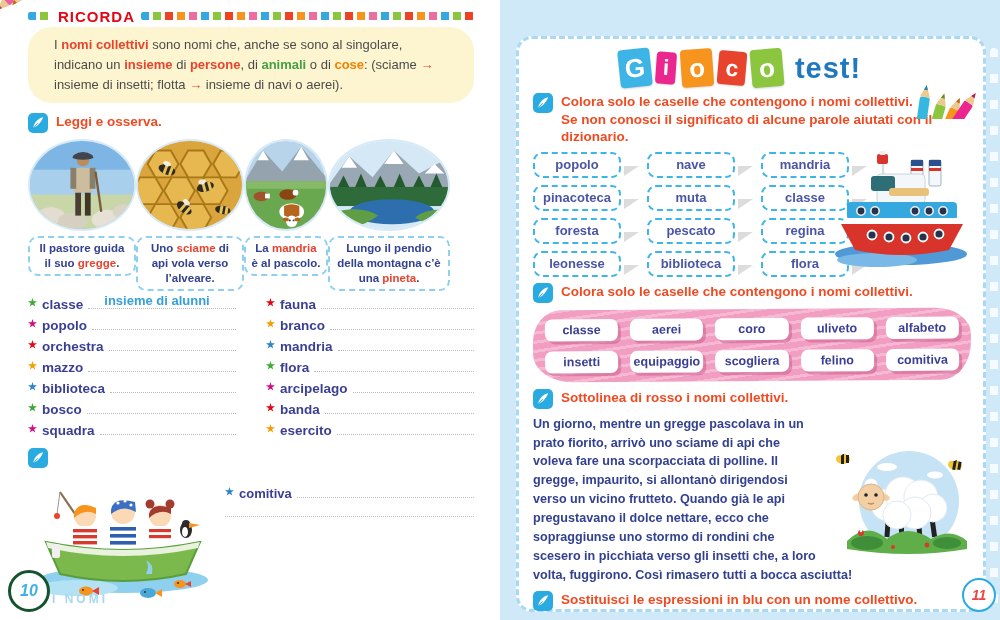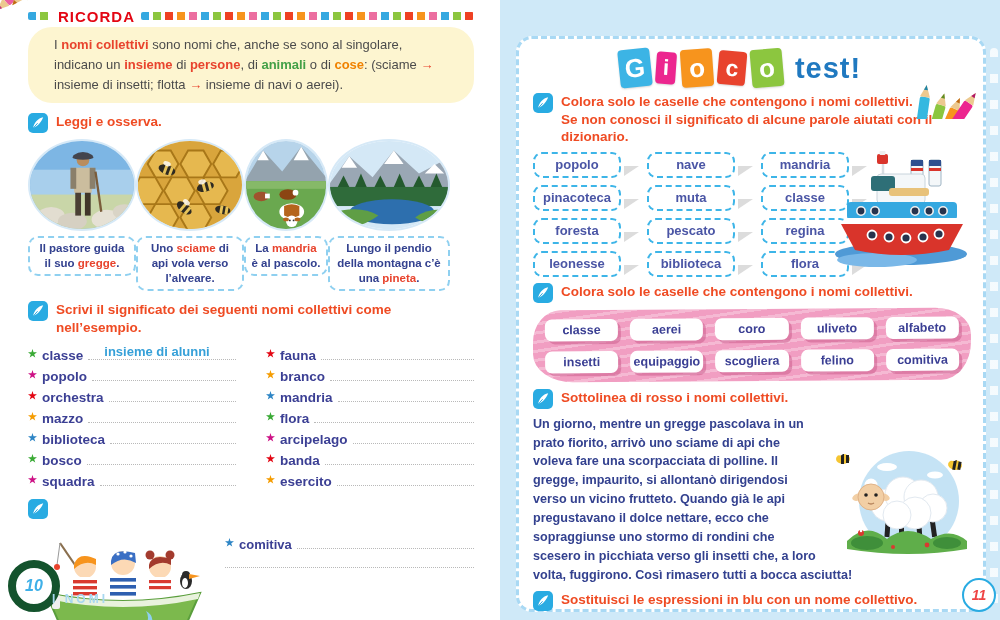--- a/index.html
+++ b/index.html
@@ -39,21 +39,21 @@
   .star.green{color:#3aaa35}.star.magenta{color:#cd1185}.star.red{color:#e30613}.star.orange{color:#f59c00}.star.blue{color:#2d85c5}
   .dots{flex:1;border-bottom:1.6px dotted #b9b9b9;margin:0 0 3px 5px;position:relative;min-width:10px;}
   .answer{position:absolute;left:16px;bottom:0;color:#36a0d8;font-weight:bold;font-size:13px;white-space:nowrap;}
   .ex3-area{display:flex;gap:12px;margin-top:0;}
   .boat-wrap{width:185px;height:124px;flex:none;}
   .ex3-lines{flex:1;padding-top:8px;}
   .ex3-lines .wrow{height:19px;font-size:13px;}
   .dotrow{display:flex;height:19px;align-items:flex-end;}
   .dotrow .dots{margin-left:0;}
   .badge{position:absolute;border-radius:50%;background:#fff;display:flex;align-items:center;justify-content:center;font-weight:bold;font-style:italic;}
-  .badge-10{left:8px;bottom:8px;width:36px;height:36px;border:8px solid #14532d;color:#3fb0e8;font-size:16px;}
+  .badge-10{left:8px;bottom:8px;width:36px;height:36px;border:3px solid #14532d;color:#3fb0e8;font-size:16px;}
   .lp-footer{position:absolute;left:52px;bottom:14px;color:#a8d8f0;font-weight:bold;font-size:12px;letter-spacing:3px;}
 
   
   .page-right{background:#cfe9f8;}
   .tab{position:absolute;top:11px;right:16px;width:112px;height:24px;background:#58b6e9;border-radius:12px;color:#fff;font-weight:bold;font-size:12px;letter-spacing:4px;display:flex;align-items:center;justify-content:center;z-index:3;}
   .rp-waves{position:absolute;right:2px;top:48px;bottom:14px;width:8px;background:repeating-linear-gradient(180deg,rgba(255,255,255,.8) 0 9px,transparent 9px 26px);border-radius:5px;}
   .white-page{position:absolute;left:16px;right:14px;top:36px;bottom:8px;background:#fff;border:3px dashed #a9d9f4;border-radius:16px;padding:8px 12px 6px 14px;box-sizing:border-box;}
   .rp-pencils{position:absolute;top:-4px;right:2px;width:74px;height:84px;z-index:2;}
   .gioco{display:flex;justify-content:center;align-items:center;gap:12px;margin:2px 24px 6px 0;}
   .tiles{display:flex;gap:5px;align-items:center;}
@@ -247,28 +247,20 @@
                 </g>
             <ellipse cx="64" cy="74" rx="44" ry="13" fill="#2d6fae"></ellipse>
             <path d="M0 92 L0 76 Q30 66 50 78 Q40 86 20 92 Z" fill="#5f9e45"></path>
             <path d="M122 92 L122 72 Q100 70 88 80 Q100 88 122 92 Z" fill="#5f9e45"></path>
           </svg>
             </div>
           <div class="caption"><span>Lungo il pendio della montagna c’è una </span><span class="kw">pineta</span><span>.</span></div>
         </div>
       </div>
 
-      <div class="instr">
-        <svg class="instr-icon" viewBox="0 0 20 20">
-            <rect width="20" height="20" rx="5" fill="#29abe2"></rect>
-            <path d="M5.2 15 C6 9.5,10 5.2,15.2 4.2 C13.4 9.2,9.4 13.2,6.4 14.2 Z" fill="#fff"></path>
-            <path d="M5 15.4 L9.6 10.2" stroke="#29abe2" stroke-width="1"></path>
-          </svg>
-        <span>Scrivi il significato dei seguenti nomi collettivi come nell’esempio.</span>
-      </div>
 
       <div class="wordlist">
         <div class="wcol">
           <div class="wrow">
               <span class="star green">★</span>
               <span>classe</span>
               <span class="dots">
                 <span class="answer">insieme di alunni</span>
               </span>
             </div>

